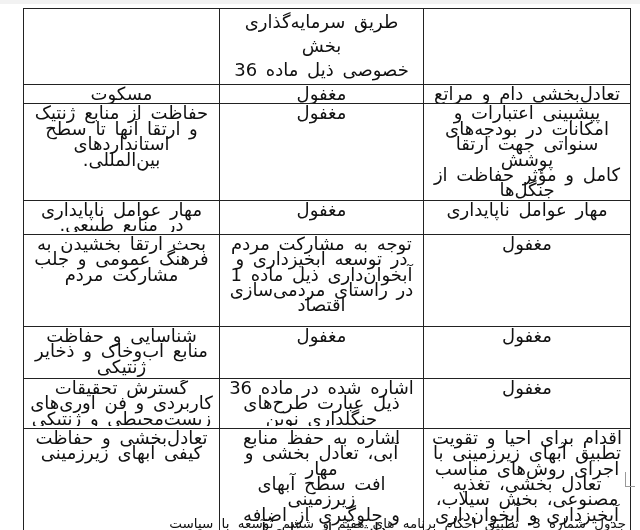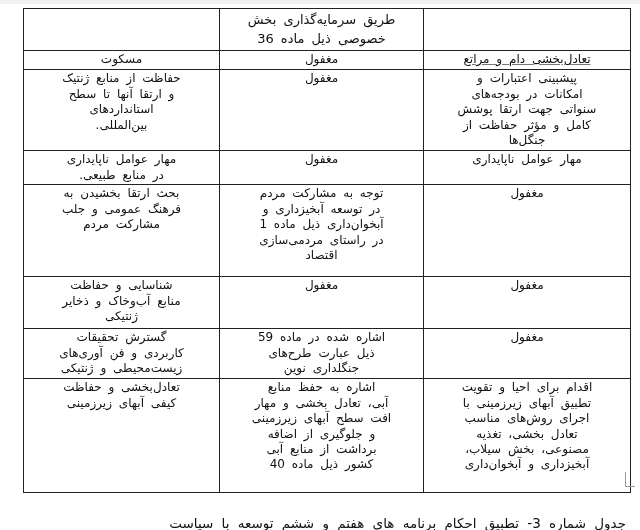--- a/index.html
+++ b/index.html
@@ -2,25 +2,25 @@
 <html><head>
 <meta charset="utf-8">
 <style>
   html, body { margin:0; padding:0; background:#ffffff; }
   body { width:640px; height:530px; position:relative; overflow:hidden;
          font-family:"DejaVu Sans", sans-serif; color:#111; }
   .topline { position:absolute; left:0; top:0; width:640px; height:4px; background:#f2f2f2; }
   table.doc { position:absolute; left:23px; top:8px; width:607px; border-collapse:collapse;
               direction:rtl; table-layout:fixed; }
   table.doc td { border:1px solid #222; vertical-align:top; text-align:center;
-                 font-size:12px; line-height:15.4px; padding:1px 5px 2px 5px;
+                 font-size:18px; line-height:15.4px; padding:1px 5px 2px 5px;
                  letter-spacing:1.2px; word-spacing:3px; overflow:hidden; }
   col.c1 { width:207px; } col.c2 { width:204px; } col.c3 { width:196px; }
   .cell { white-space:pre-line; }
-  .u { text-decoration:underline; text-decoration-color:#777; }
+  .u { text-decoration-color:#777; }
   .caption { position:absolute; right:14px; top:477px; width:610px; direction:rtl;
              text-align:right; font-size:13.5px; line-height:21px; letter-spacing:1.2px;
              word-spacing:4px; white-space:pre-line;margin-top:36px; }
   .marker { position:absolute; left:625px; top:472px; width:9px; height:14px;
             border:1px solid #999; border-right:none; border-top:none; }
 </style>
 </head>
 <body>
 
 <div class="topline"></div>
@@ -29,21 +29,21 @@
   <colgroup>
       <col class="c1">
       <col class="c2">
       <col class="c3">
     </colgroup>
   <tbody>
       <tr style="height:37px">
     <td>
           <div class="cell"></div>
         </td>
-    <td style="font-size:13px;line-height:19px">
+    <td style="font-size:18px;line-height:24px">
           <div class="cell">طریق سرمایه‌گذاری بخش
 خصوصی ذیل ماده 36</div>
         </td>
     <td>
           <div class="cell"></div>
         </td>
   </tr>
   <tr style="height:17px">
     <td>
           <div class="cell u">تعادل‌بخشی دام و مراتع</div>
@@ -113,21 +113,21 @@
           <div class="cell">شناسایی و حفاظت
 منابع آب‌وخاک و ذخایر
 ژنتیکی</div>
         </td>
   </tr>
   <tr style="height:48px">
     <td>
           <div class="cell">مغفول</div>
         </td>
     <td>
-          <div class="cell" style="height:46px;overflow:hidden">اشاره شده در ماده 59
+          <div class="cell" style="height:46px;overflow:hidden">اشاره شده در ماده 36
 ذیل عبارت طرح‌های
 جنگلداری نوین</div>
         </td>
     <td>
           <div class="cell" style="height:46px;overflow:hidden">گسترش تحقیقات
 کاربردی و فن آوری‌های
 زیست‌محیطی و ژنتیکی</div>
         </td>
   </tr>
   <tr style="height:113px">

